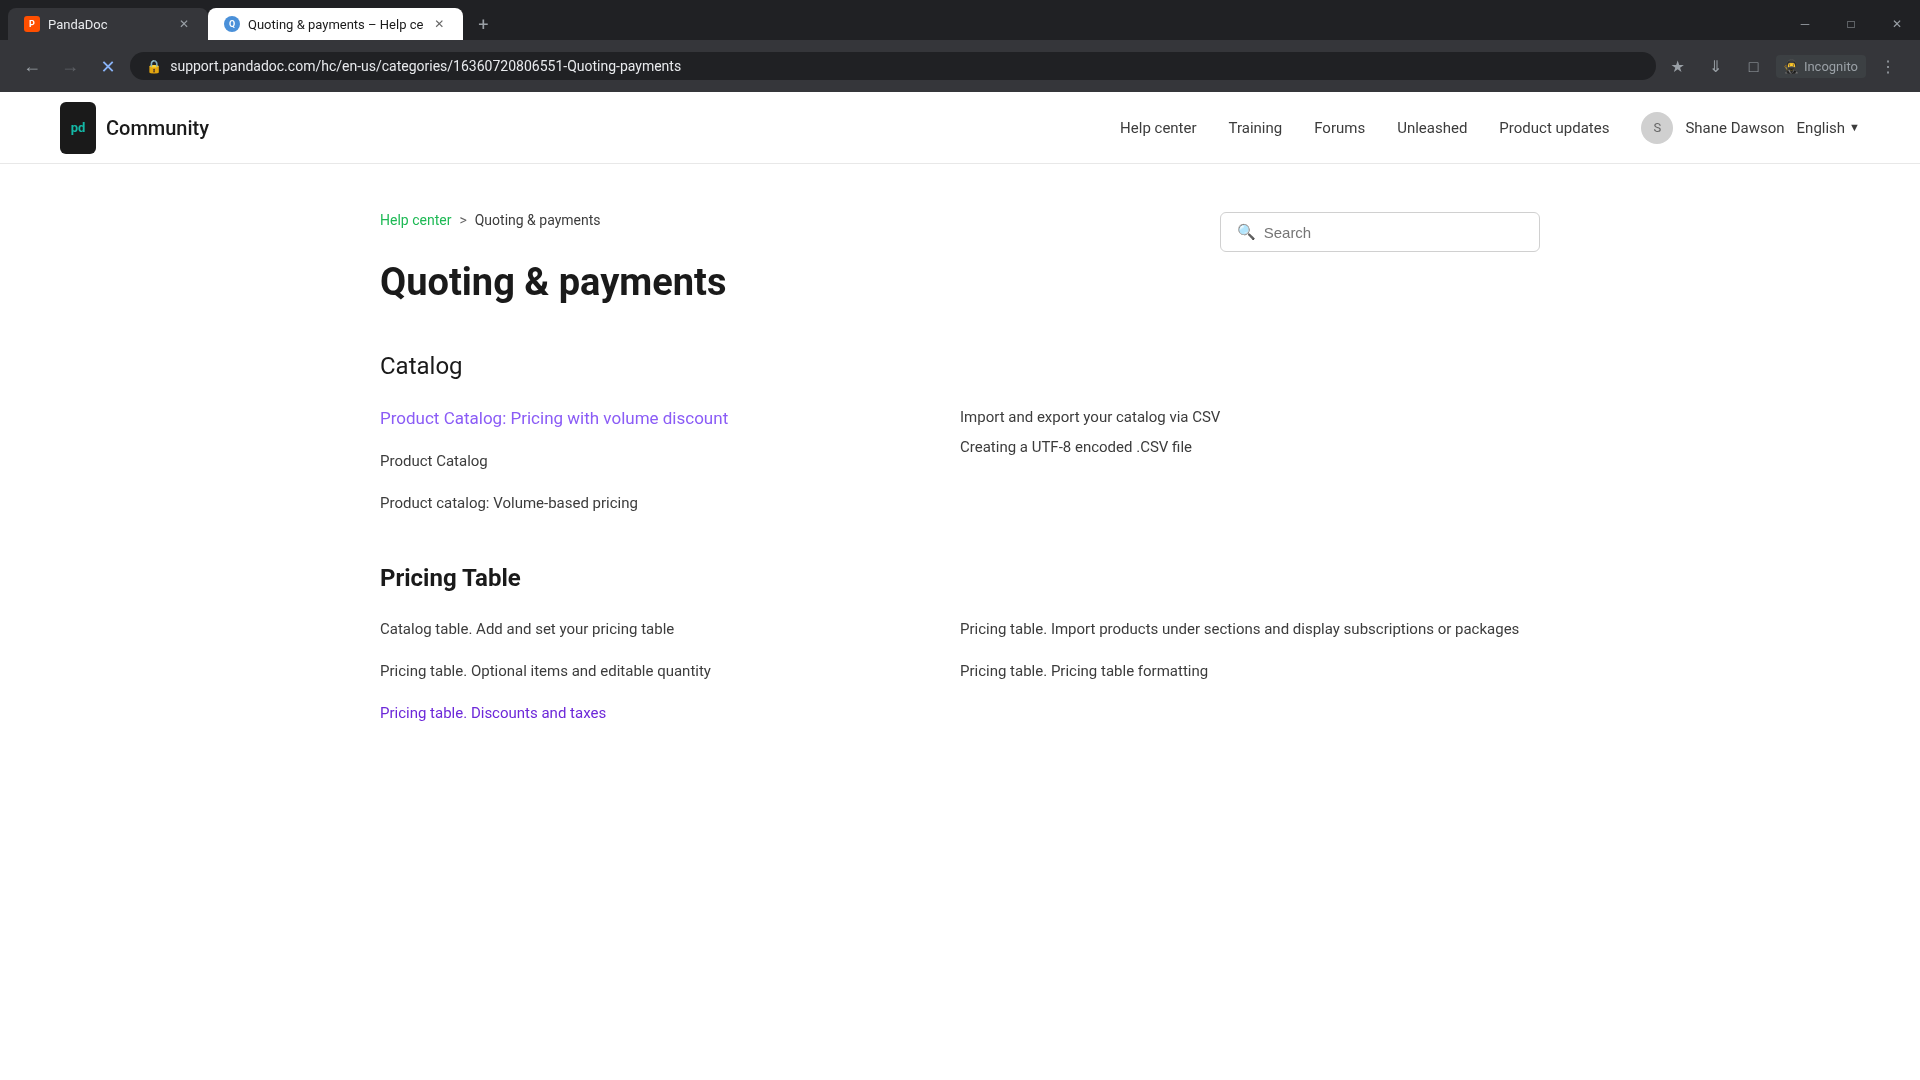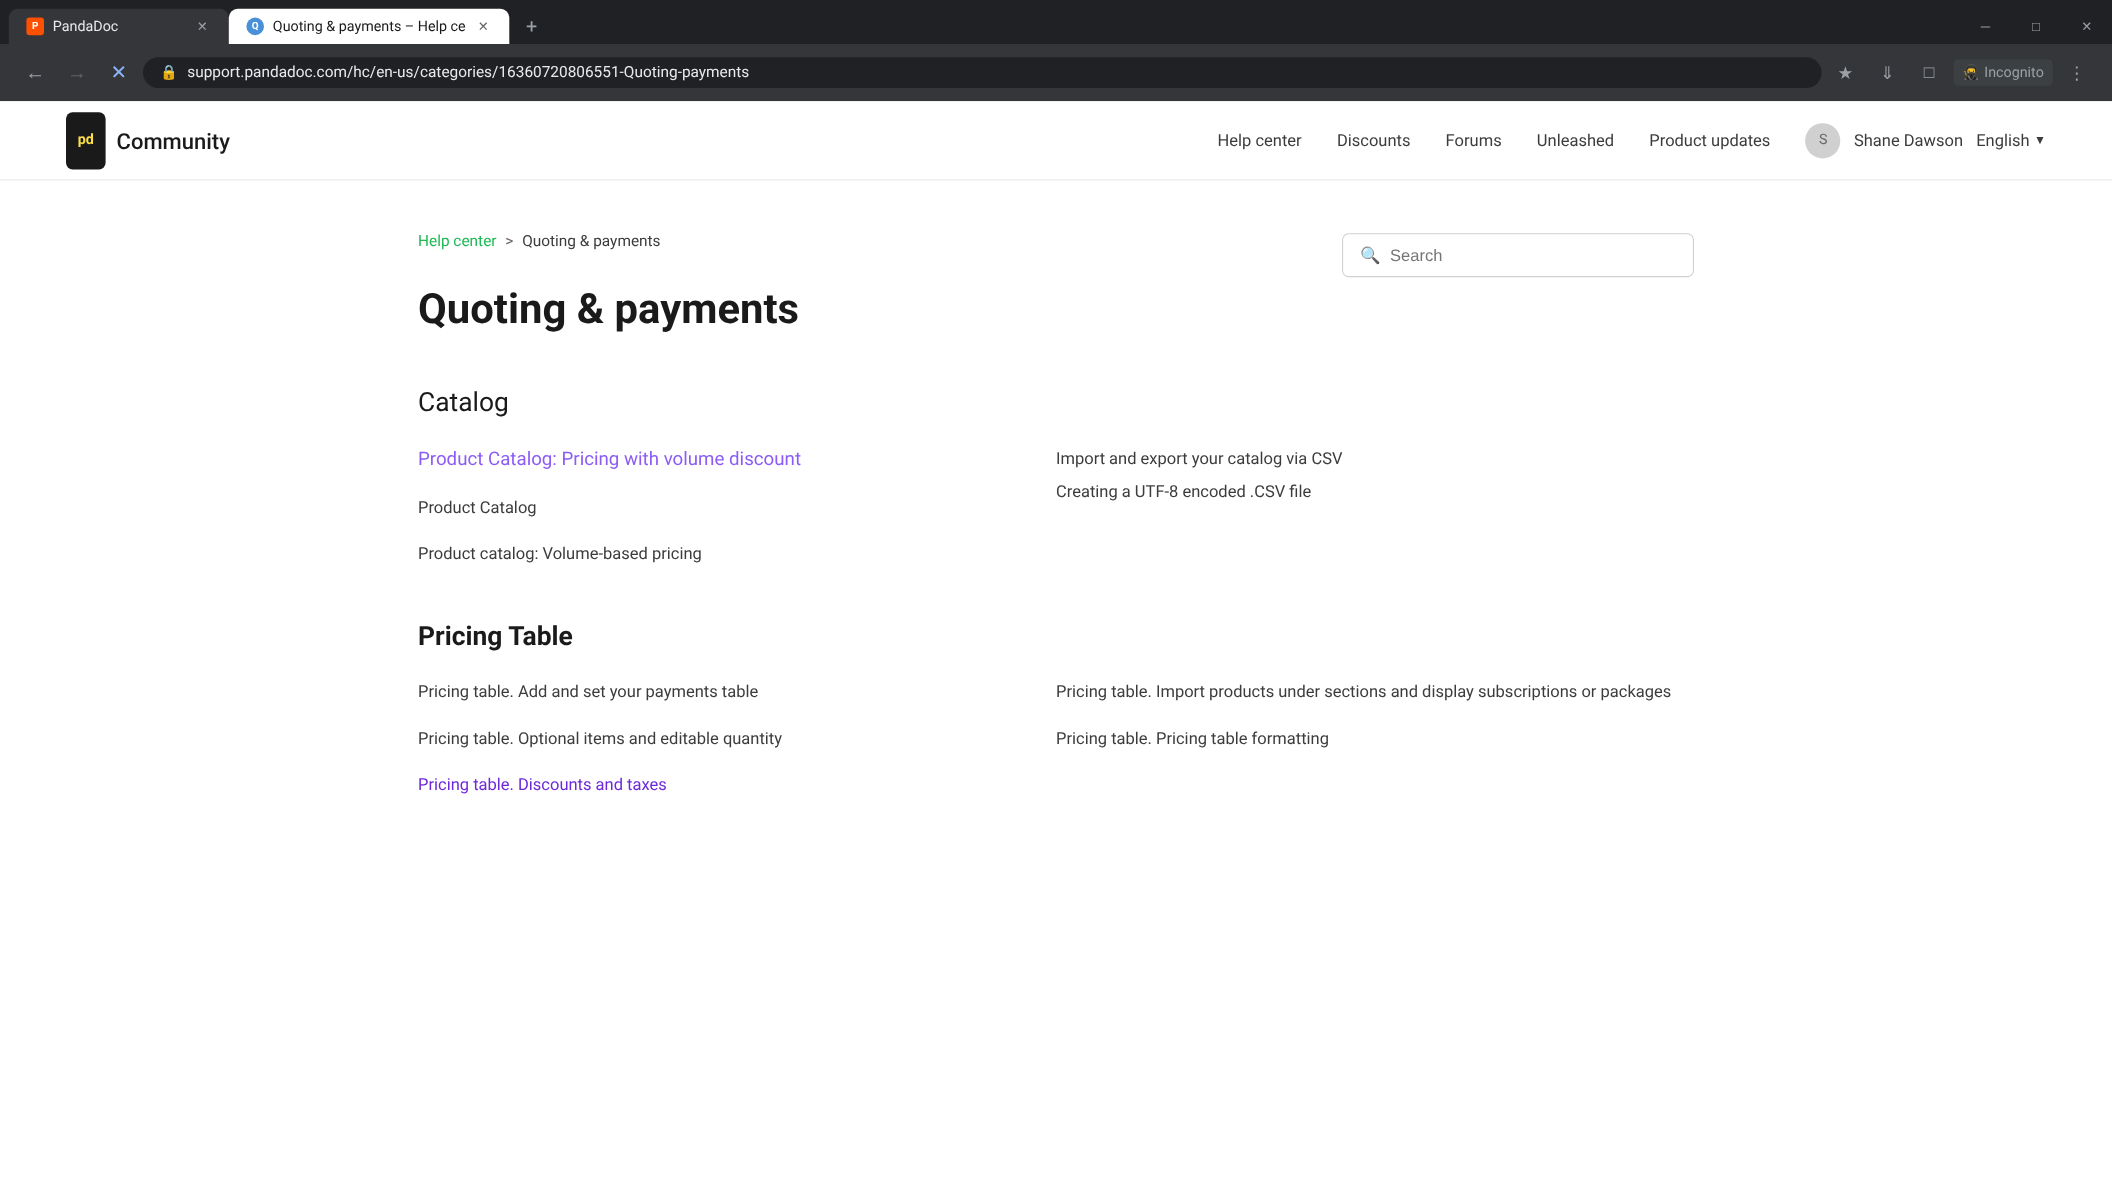--- a/index.html
+++ b/index.html
@@ -65,27 +65,27 @@
     </div>
     <div style="width:32px;height:32px;display:flex;align-items:center;justify-content:center;color:#9aa0a6;font-size:16px;cursor:pointer;border-radius:50%;">⋮</div>
   </div>
 </div>
 
 <div class="page">
 
   <nav style="border-bottom:1px solid #e8e8e8;padding:0 60px;display:flex;align-items:center;height:72px;position:relative;">
 
     <a href="#" style="display:flex;align-items:center;gap:10px;text-decoration:none;color:#1a1a1a;margin-right:auto;">
-      <div style="width:36px;height:52px;background:#1a1a1a;border-radius:6px;display:flex;align-items:center;justify-content:center;color:#fde047;font-weight:bold;font-size:13px;">pd</div>
+      <div style="width:36px;height:52px;background:#1a1a1a;border-radius:6px;display:flex;align-items:center;justify-content:center;color:#14b8a6;font-weight:bold;font-size:13px;">pd</div>
       <span style="font-size:20px;font-weight:500;color:#1a1a1a;">Community</span>
     </a>
 
     <div style="display:flex;align-items:center;gap:32px;">
       <a href="#" style="color:#3c3c3c;text-decoration:none;font-size:15px;">Help center</a>
-      <a href="#" style="color:#3c3c3c;text-decoration:none;font-size:15px;">Discounts</a>
+      <a href="#" style="color:#3c3c3c;text-decoration:none;font-size:15px;">Training</a>
       <a href="#" style="color:#3c3c3c;text-decoration:none;font-size:15px;">Forums</a>
       <a href="#" style="color:#3c3c3c;text-decoration:none;font-size:15px;">Unleashed</a>
       <a href="#" style="color:#3c3c3c;text-decoration:none;font-size:15px;">Product updates</a>
     </div>
 
     <div style="display:flex;align-items:center;gap:12px;margin-left:32px;">
       <div style="width:32px;height:32px;border-radius:50%;background:#d0d0d0;display:flex;align-items:center;justify-content:center;font-size:13px;color:#666;">S</div>
       <span style="font-size:15px;color:#3c3c3c;">Shane Dawson</span>
       <div style="display:flex;align-items:center;gap:4px;color:#3c3c3c;font-size:15px;cursor:pointer;">
         <span>English</span>
@@ -126,21 +126,21 @@
           <a href="#" style="color:#3c3c3c;text-decoration:none;font-size:15px;display:block;padding:4px 0;">Creating a UTF-8 encoded .CSV file</a>
         </div>
       </div>
     </div>
 
     <div style="margin-bottom:48px;">
       <h2 style="font-size:24px;font-weight:700;color:#1a1a1a;margin-bottom:24px;">Pricing Table</h2>
       <div style="display:grid;grid-template-columns:1fr 1fr;gap:0;">
 
         <div style="display:flex;flex-direction:column;gap:16px;">
-          <a href="#" style="color:#3c3c3c;text-decoration:none;font-size:15px;display:block;padding:4px 0;">Pricing table. Add and set your payments table</a>
+          <a href="#" style="color:#3c3c3c;text-decoration:none;font-size:15px;display:block;padding:4px 0;">Catalog table. Add and set your pricing table</a>
           <a href="#" style="color:#3c3c3c;text-decoration:none;font-size:15px;display:block;padding:4px 0;">Pricing table. Optional items and editable quantity</a>
           <a href="#" style="color:#6d28d9;text-decoration:none;font-size:15px;display:block;padding:4px 0;">Pricing table. Discounts and taxes</a>
         </div>
 
         <div style="display:flex;flex-direction:column;gap:16px;">
           <a href="#" style="color:#3c3c3c;text-decoration:none;font-size:15px;display:block;padding:4px 0;">Pricing table. Import products under sections and display subscriptions or packages</a>
           <a href="#" style="color:#3c3c3c;text-decoration:none;font-size:15px;display:block;padding:4px 0;">Pricing table. Pricing table formatting</a>
         </div>
       </div>
     </div>

